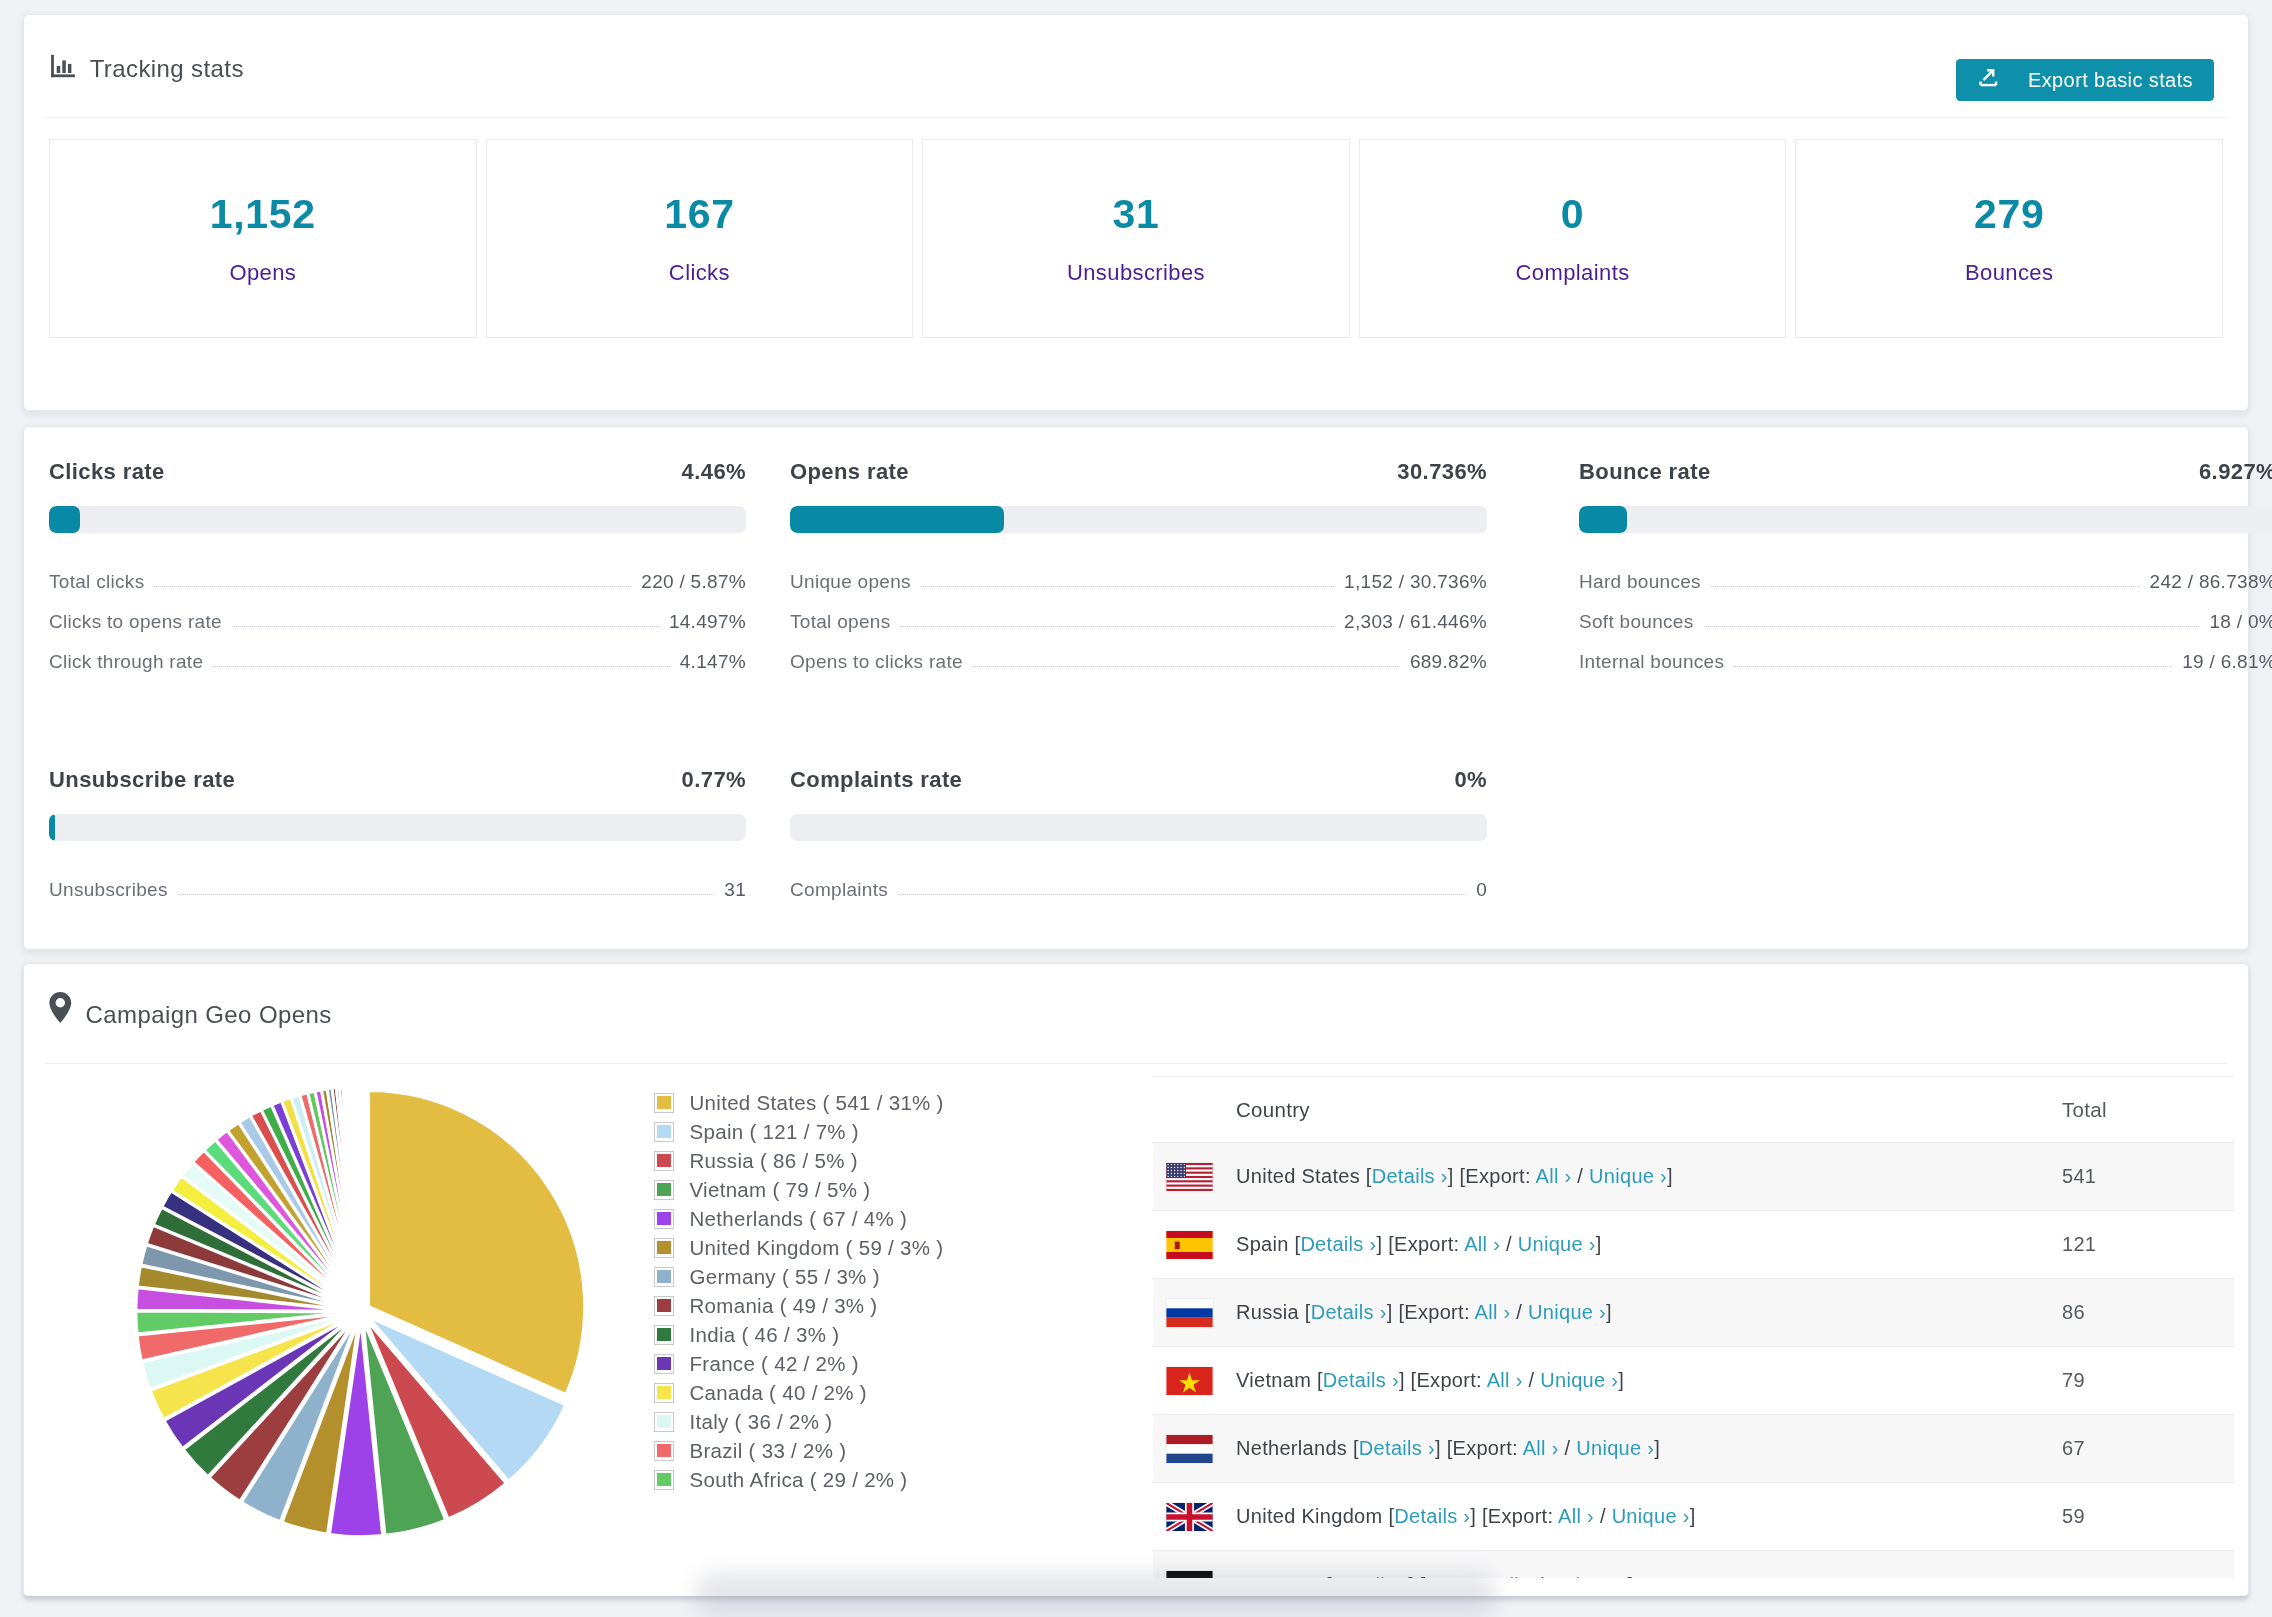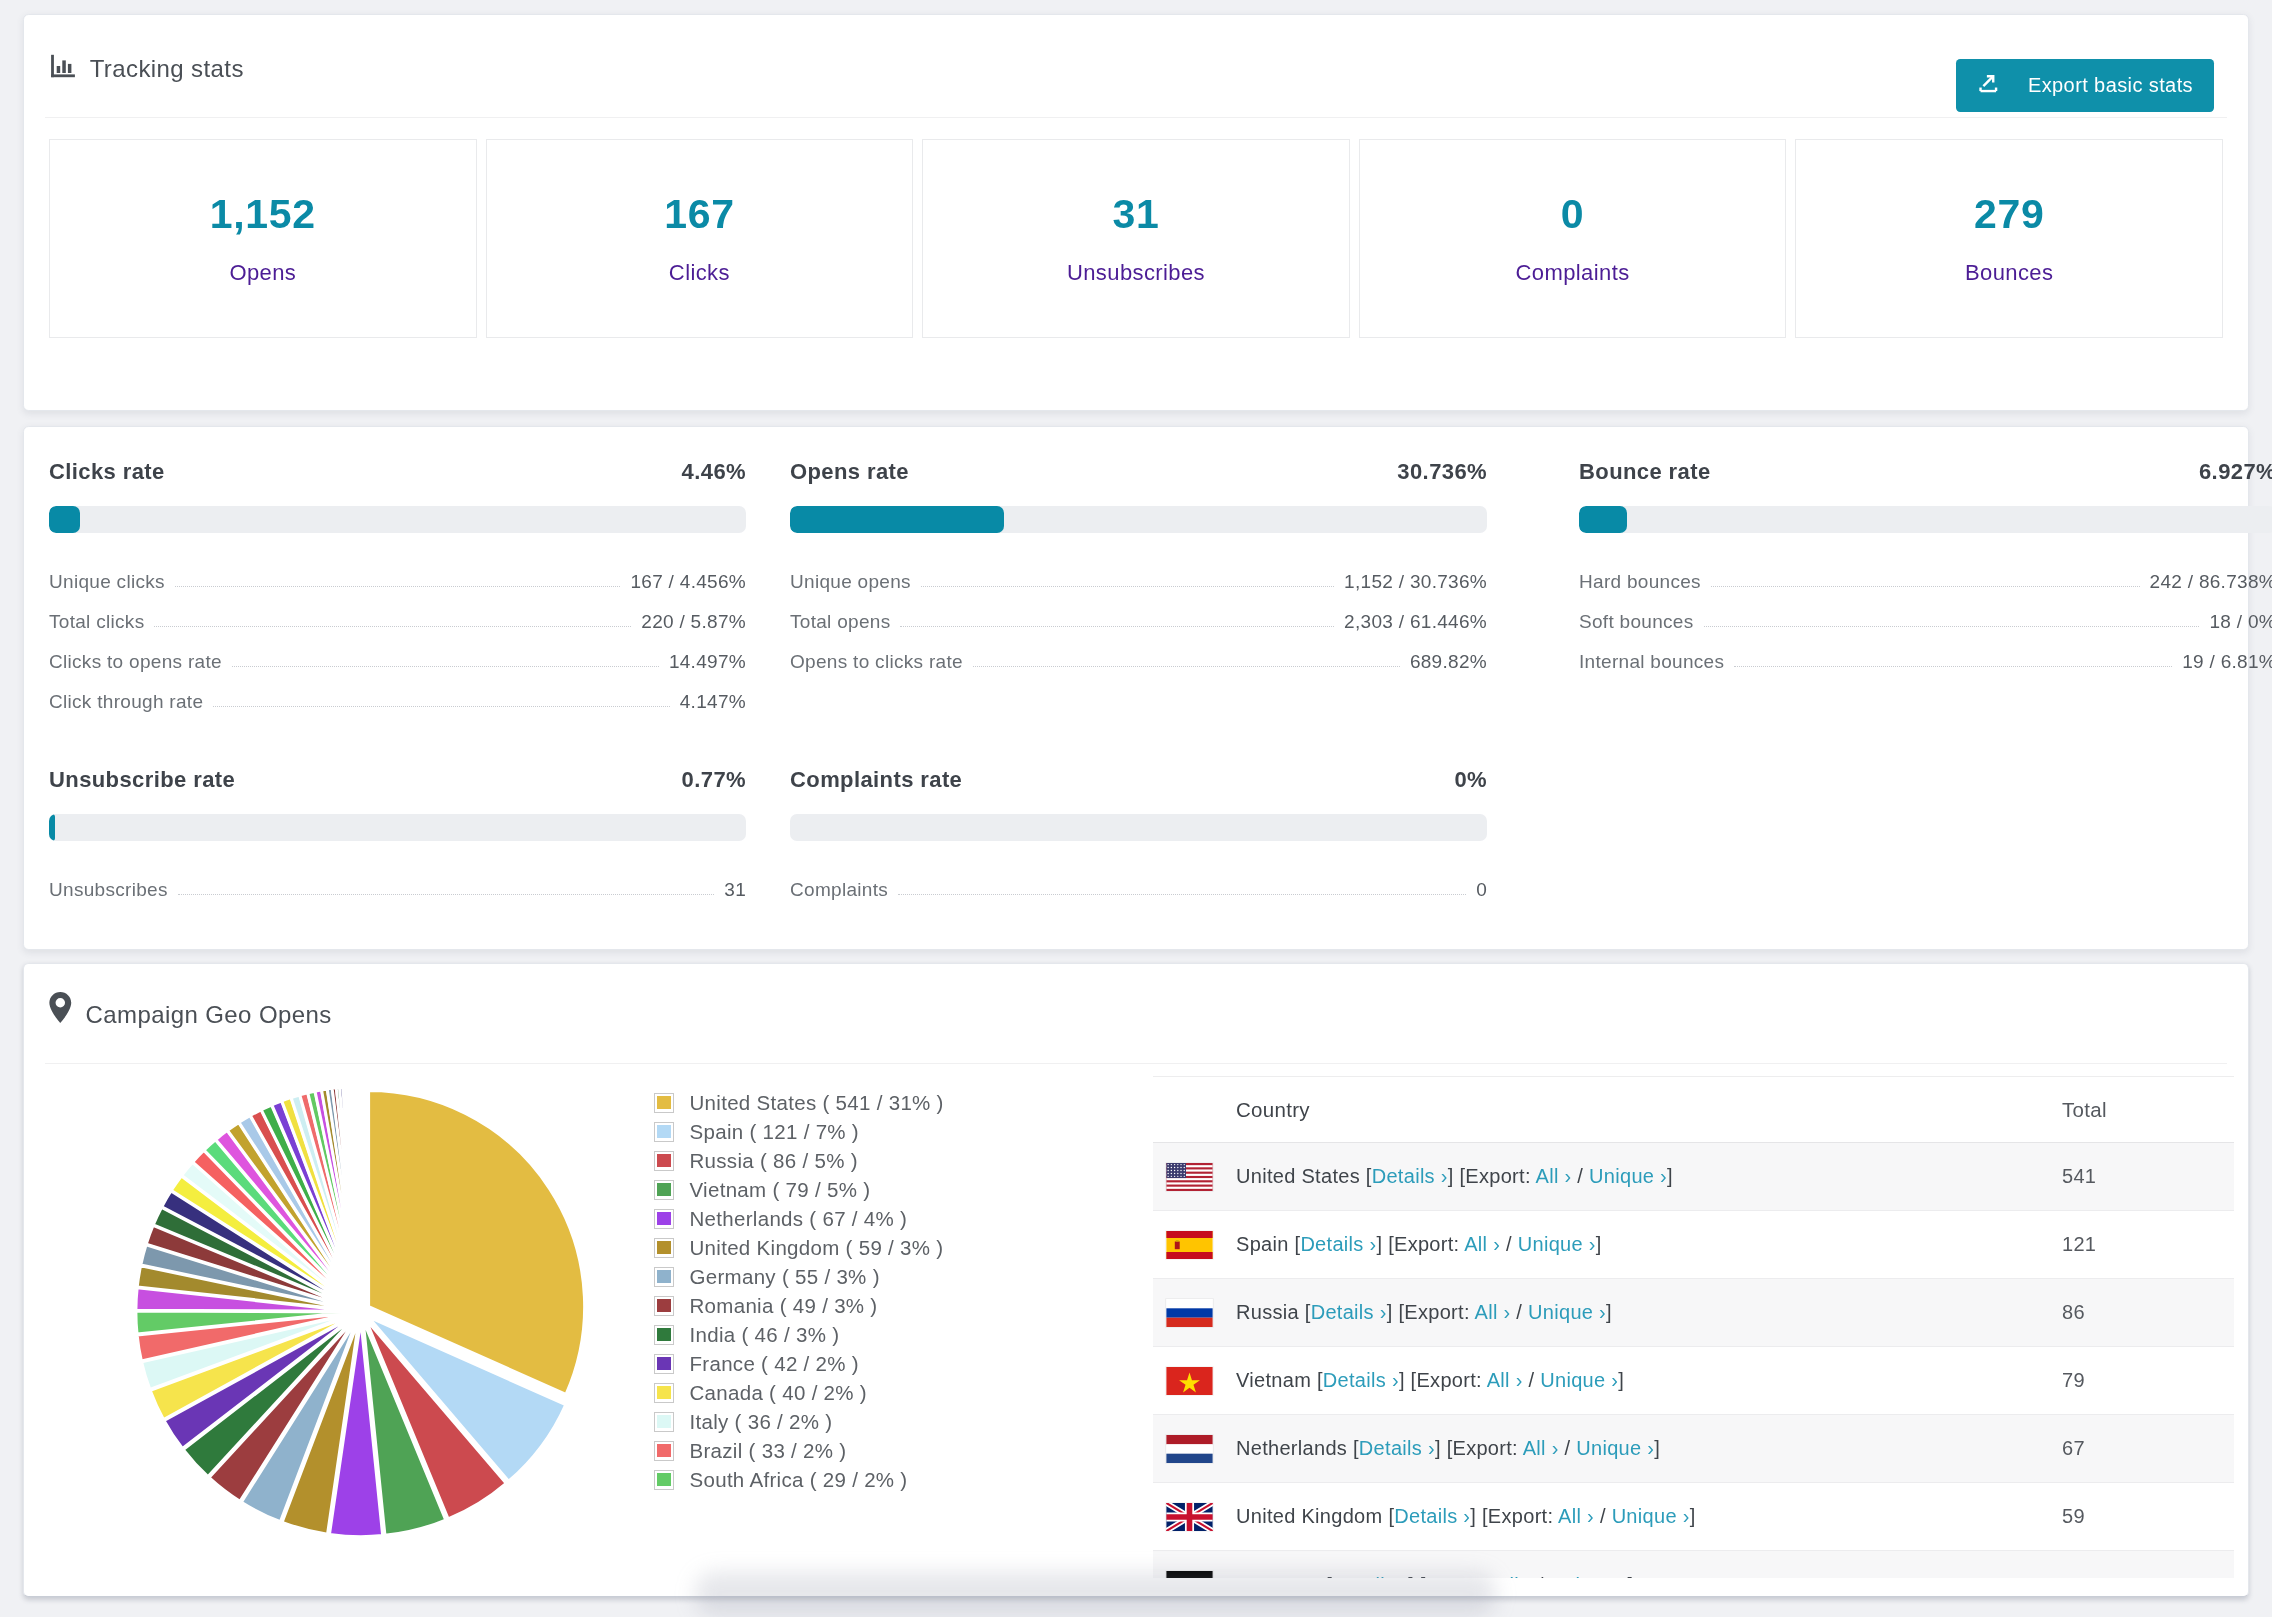--- a/index.html
+++ b/index.html
@@ -12,21 +12,21 @@
           box-shadow:0 2.1px 7px rgba(70,80,100,.10); }
 
   
   #card-tracking { top:14px; height:397px; }
   .card-header { position:absolute; top:0; left:0; right:0; height:102px; }
   .card-title { position:absolute; left:25px; top:37px; display:flex; align-items:center; gap:12.7px;
                 font-size:24px; color:#4a4f55; letter-spacing:0.4px; }
   .card-title svg { flex:0 0 auto; }
   .hdr-divider { position:absolute; left:21px; right:21px; top:102px; border-top:1.4px solid #f0f0f1; }
 
-  .btn-export { position:absolute; right:34px; top:44px; height:53px; padding:0 21px;
+  .btn-export { position:absolute; right:34px; top:44px; height:42px; padding:0 21px;
                 background:#0f90aa; border:none; border-radius:4.2px; color:#fff;
                 font-size:20px; font-family:inherit; letter-spacing:0.4px;
                 display:flex; align-items:center; gap:28px; cursor:pointer; }
 
   .summary-row { position:absolute; left:25px; right:25px; top:124px; height:199px;
                  display:flex; gap:9px; }
   .summary-box { flex:1; border:0.7px solid #e9eaec; background:#fff;
                  display:flex; flex-direction:column; align-items:center; justify-content:center; }
   .summary-value { font-size:41px; font-weight:700; color:#0b8aa6; letter-spacing:0.7px; }
   .summary-label { font-size:22px; color:#4c1d95; margin-top:22px; letter-spacing:0.4px; }
@@ -140,25 +140,20 @@
   <section class="card" id="card-rates">
       <div class="rate-block" style="left: 25px; top: 32px;">
         <div class="rate-head">
           <span>Clicks rate</span>
           <span>4.46%</span>
         </div>
         <div class="rate-bar">
           <div class="rate-fill" style="width: max(4.46%, 5.6px);"></div>
         </div>
         <div class="rate-rows">
-          <div class="stat-row">
-            <span class="stat-label">Unique clicks</span>
-            <span class="stat-dots"></span>
-            <span class="stat-value">167 / 4.456%</span>
-          </div>
           <div class="stat-row">
             <span class="stat-label">Total clicks</span>
             <span class="stat-dots"></span>
             <span class="stat-value">220 / 5.87%</span>
           </div>
           <div class="stat-row">
             <span class="stat-label">Clicks to opens rate</span>
             <span class="stat-dots"></span>
             <span class="stat-value">14.497%</span>
           </div>

